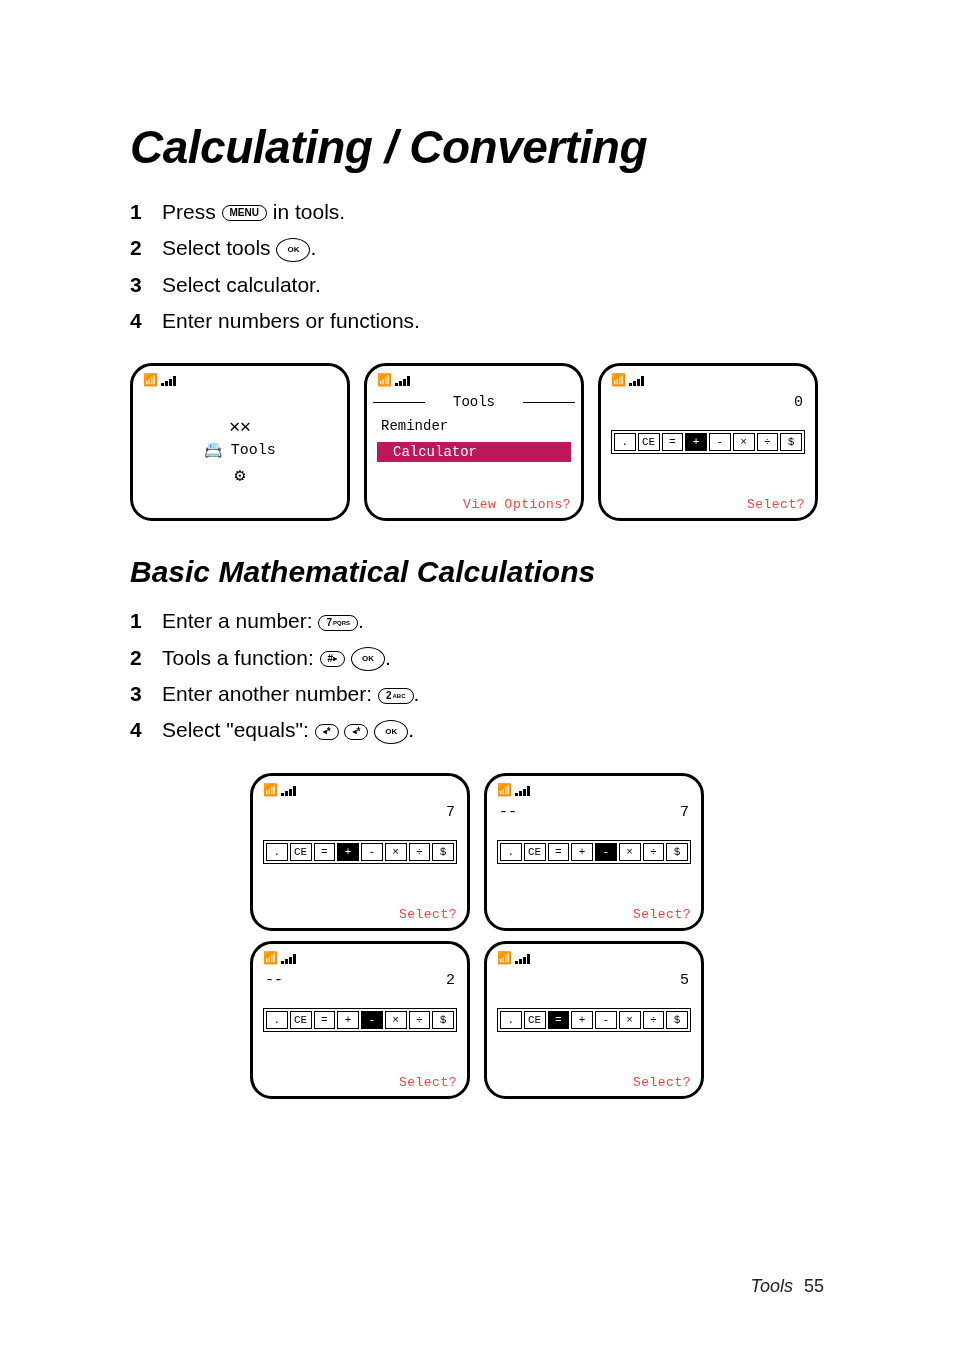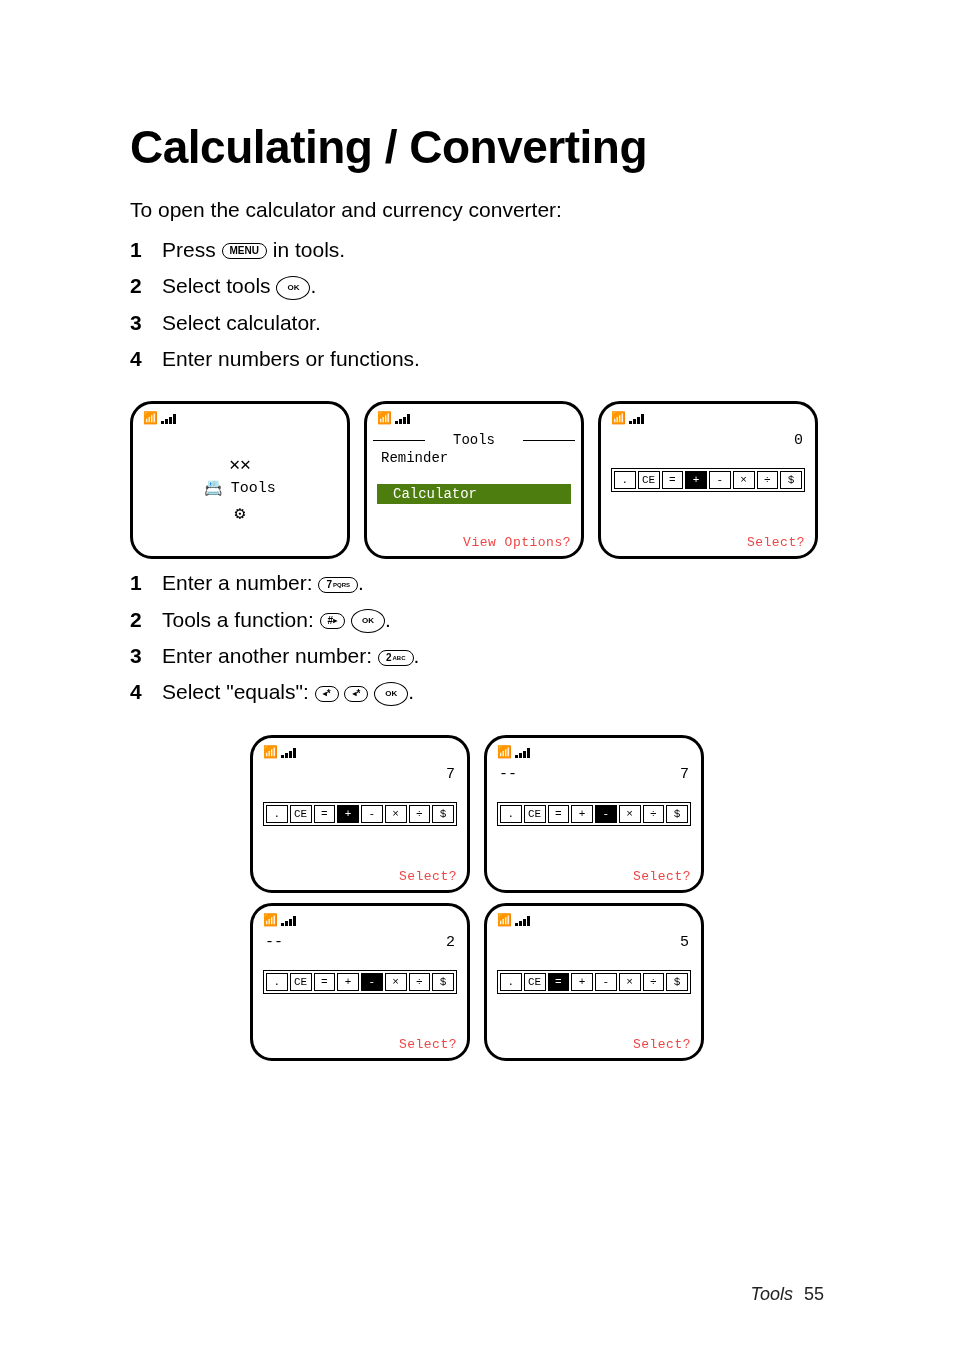--- a/index.html
+++ b/index.html
@@ -10,20 +10,21 @@
     color: #000;
   }
   .page {
     width: 954px;
     height: 1345px;
     position: relative;
     box-sizing: border-box;
     padding: 120px 130px 40px 130px;
   }
   h1.title {
+    font-style: italic;
     font-weight: 900;
     font-size: 46px;
     margin: 0 0 24px 0;
     letter-spacing: -0.5px;
   }
   .intro {
     font-size: 21px;
     margin: 0 0 14px 0;
   }
   ol.steps {
@@ -182,30 +183,31 @@
   .titled .frame-title::after {
     content:"";
     position:absolute;
     top:50%;
     width:52px;
     border-top:1px solid #000;
   }
   .titled .frame-title::before { left: -4px; }
   .titled .frame-title::after { right: -4px; }
   .menu {
+    margin-top: 6px;
     font-size: 14px;
     display:flex;
     flex-direction:column;
-    gap:16px;
+    gap:6px;
   }
   .menu .item {
     padding: 2px 4px;
   }
   .menu .item.selected {
-    background:#4d7c0f;
+    background:#be185d;
     color:#fff;
     padding-left:16px;
   }
   .softkey {
     text-align:right;
     font-size: 13px;
     color:#ef4444;
     margin-top:auto;
     letter-spacing: 0.5px;
   }
@@ -247,39 +249,38 @@
     font-size: 11px;
     font-family: "Courier New", monospace;
     box-sizing: border-box;
   }
   .fbtn.sel {
     background:#000;
     color:#fff;
   }
   .footer {
     position:absolute;
-    bottom: 40px;
+    bottom: 48px;
     right: 130px;
     font-style: italic;
     font-size: 18px;
     color:#222;
   }
   .footer .pnum {
     font-style: normal;
     margin-left: 6px;
   }
 </style>
 </head>
 <body>
 
 <div class="page">
 
   <h1 class="title">Calculating / Converting</h1>
 
-  <p class="intro">To open the calculator and currency converter:</p>
 
   <ol class="steps">
     <li>
       <span>
         <span>Press</span>
         <span class="key">MENU</span>
         <span>in tools.</span>
       </span>
     </li>
     <li>
@@ -362,20 +363,21 @@
             <div class="fbtn">×</div>
             <div class="fbtn">÷</div>
             <div class="fbtn">$</div>
           </div>
         <div class="softkey">Select?</div>
       </div>
     </div>
 
   </div>
 
+  <h2 class="subtitle">Basic Mathematical Calculations</h2>
 
   <ol class="steps">
     <li>
       <span>
         <span>Enter a number:</span>
         <span class="key">
             <span>7</span>
             <span class="sub">PQRS</span>
           </span><span>.</span>
       </span>

